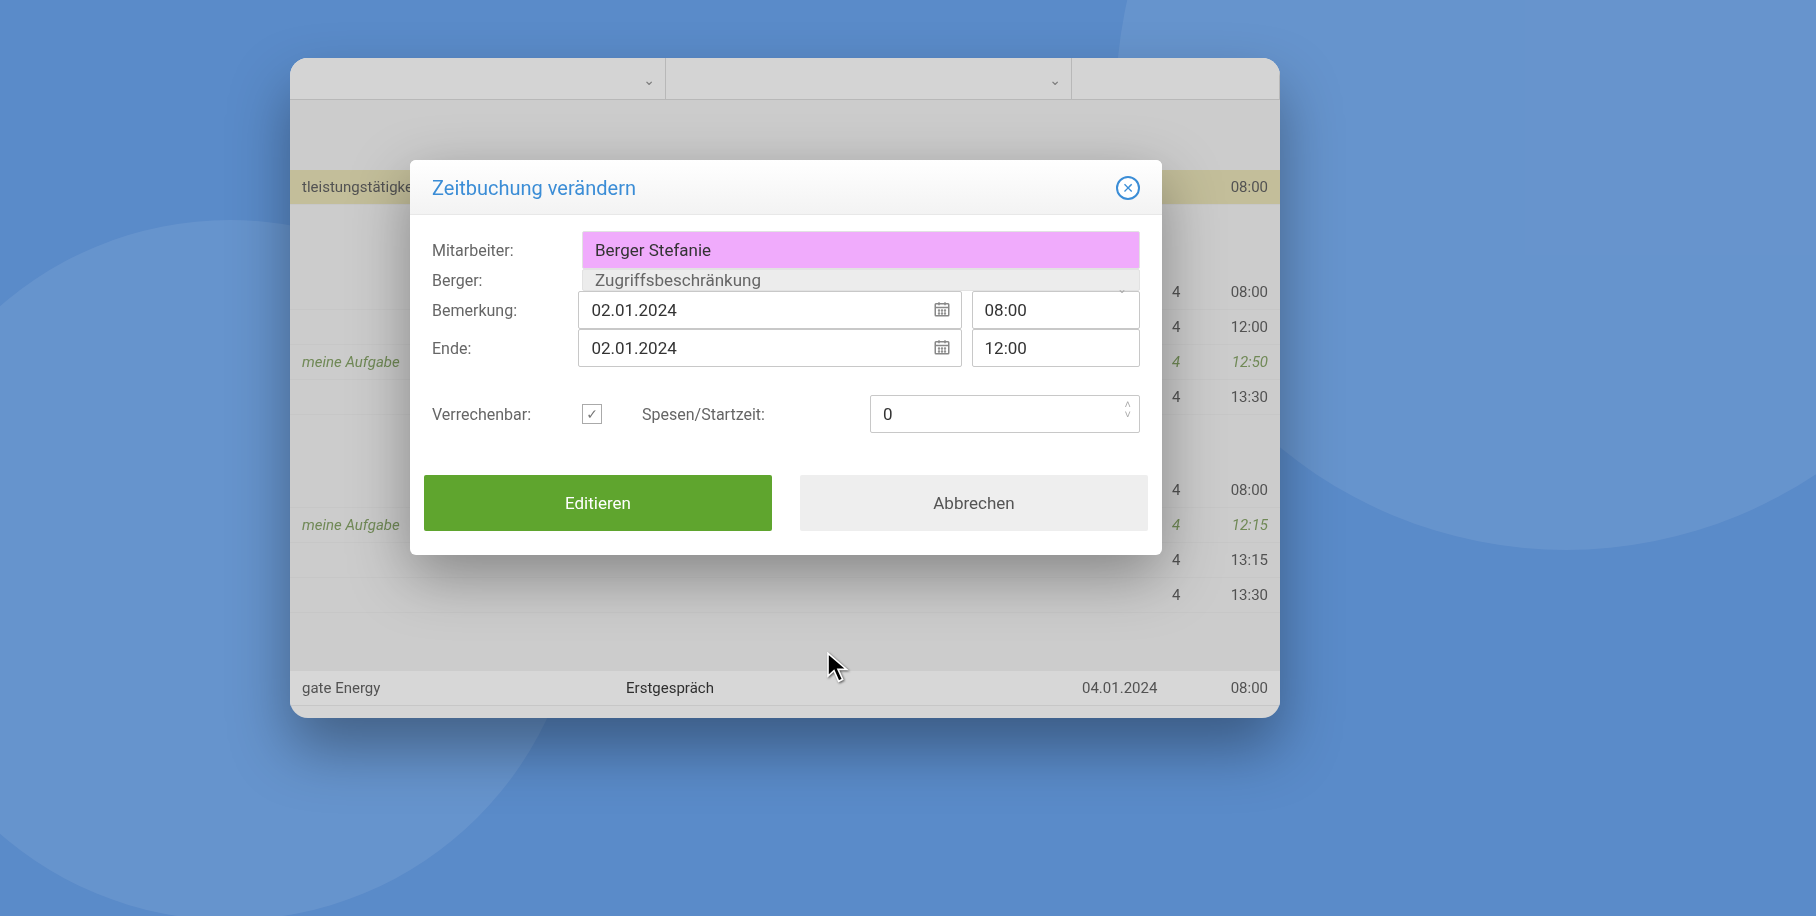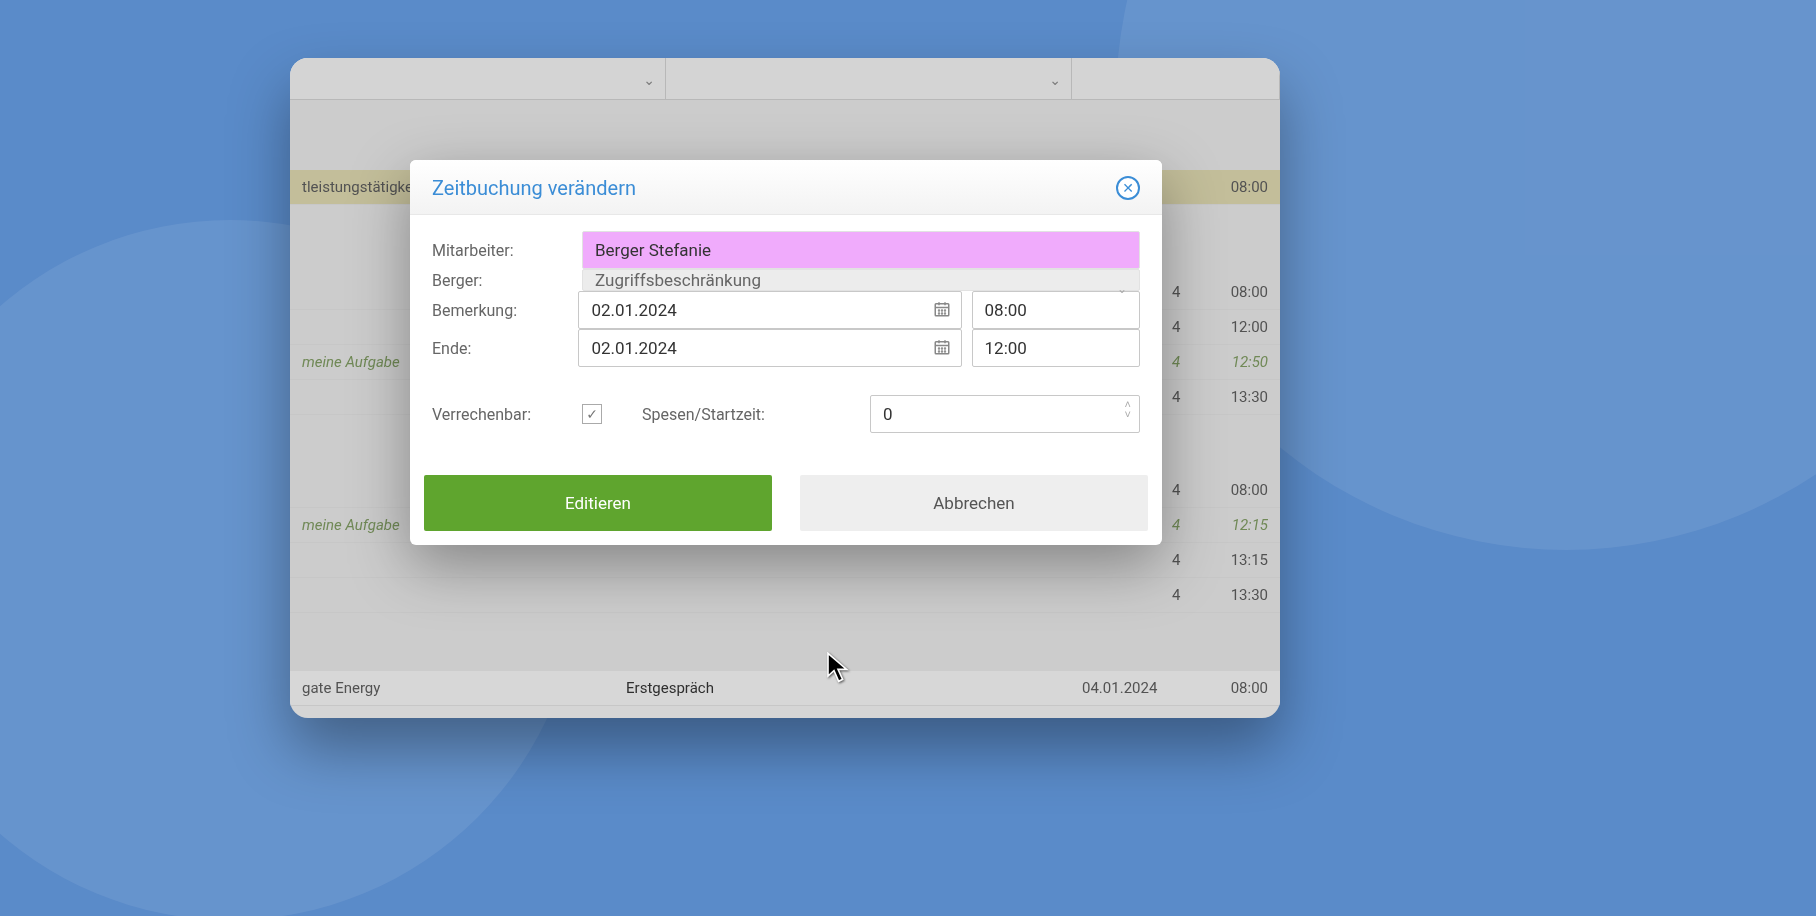--- a/index.html
+++ b/index.html
@@ -29,21 +29,21 @@
 .input-readonly{flex:1;background:#f0abfc;border:1px solid #e2e2e2;padding:8px 12px;font-size:17px;color:#333;border-radius:2px}
 .select-readonly{flex:1;background:#ececec;border:1px solid #e2e2e2;padding:0 12px;font-size:17px;color:#666;border-radius:2px;position:relative}
 .select-readonly .chev{position:absolute;right:12px;top:12px;color:#aaa;font-size:12px}
 .date-input{width:392px;background:#fff;border:1px solid #c8c8c8;padding:8px 12px;font-size:17px;color:#333;border-radius:2px;position:relative}
 .cal-icon{position:absolute;right:10px;top:8px;color:#888}
 .time-input{width:172px;margin-left:10px;background:#fff;border:1px solid #c8c8c8;padding:8px 12px;font-size:17px;color:#333;border-radius:2px}
 .checkbox{width:20px;height:20px;border:1px solid #aaa;display:flex;align-items:center;justify-content:center;color:#777;font-size:14px;margin-right:40px;background:#fff}
 .num-input{width:270px;background:#fff;border:1px solid #c8c8c8;padding:8px 12px;font-size:17px;color:#333;border-radius:2px;position:relative;margin-left:auto}
 .num-input .spin{position:absolute;right:8px;top:4px;color:#aaa;font-size:11px;line-height:10px}
 .textarea{flex:1;background:#fff;border:1px solid #c8c8c8;padding:10px 12px;font-size:17px;color:#333;border-radius:2px;height:90px;resize:none;font-family:inherit}
-.modal-footer{display:flex;gap:28px;padding:18px 14px 14px}
+.modal-footer{display:flex;gap:28px;padding:18px 14px 24px}
 .btn{flex:1;height:56px;display:flex;align-items:center;justify-content:center;font-size:17px;cursor:pointer;border:none;border-radius:2px}
 .btn-primary{background:#5fa52e;color:#fff}
 .btn-secondary{background:#eee;color:#555}
 .cursor{position:absolute;left:826px;top:652px;pointer-events:none}
 .cursor svg{filter:drop-shadow(1px 1px 1px rgba(0,0,0,0.6))}
 .row-spacer{height:70px;background:#dedede}
 </style>
 </head>
 <body>
 

